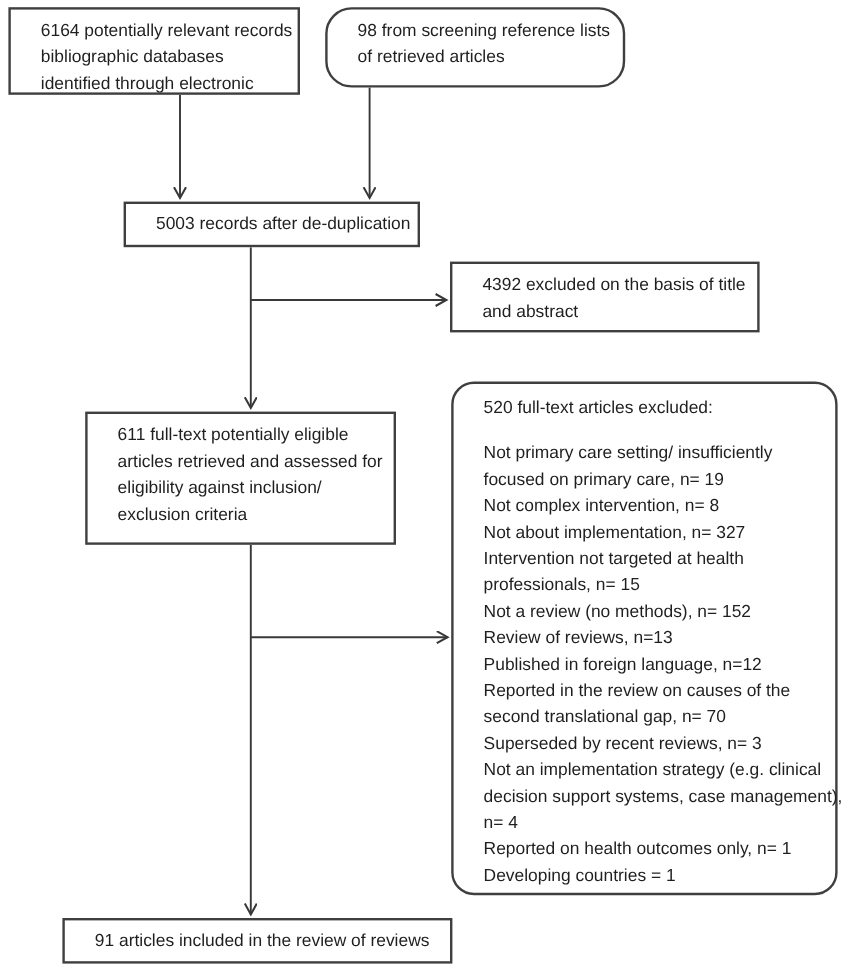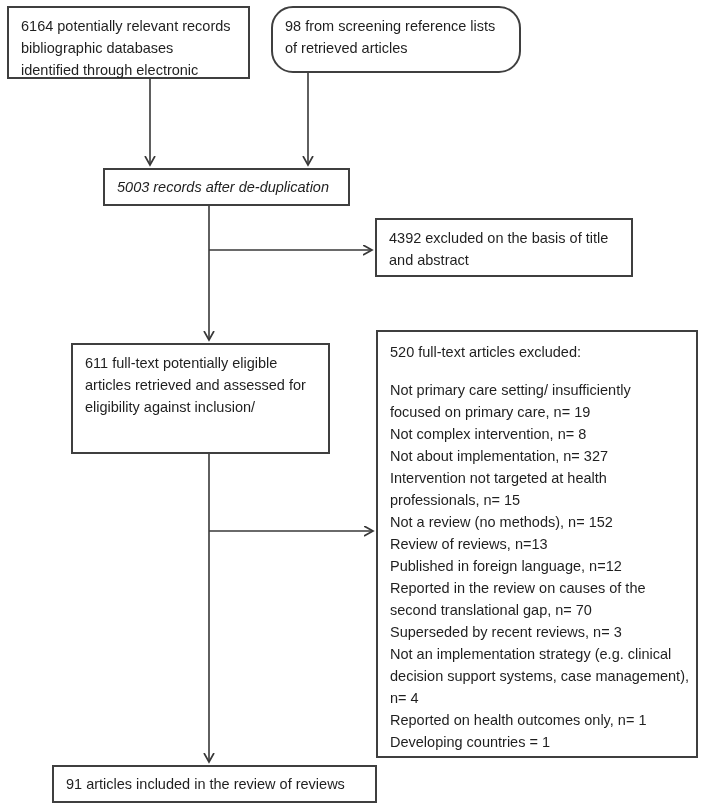--- a/index.html
+++ b/index.html
@@ -33,21 +33,21 @@
   }
   .arrowhead-path {
     stroke: var(--arrow);
     stroke-width: 1.7;
     fill: none;
   }
   .box {
     position: absolute;
     background: var(--background);
     border: 2px solid var(--border);
-    padding: 7px 12px;
+    padding: 7px 25px;
     font-size: 14.5px;
     line-height: 22px;
     color: var(--text);
   }
   .box.v-center {
     display: flex;
     flex-direction: column;
     justify-content: center;
   }
   .tline { white-space: nowrap; }
@@ -76,36 +76,37 @@
       <div class="tline">6164 potentially relevant records</div>
       <div class="tline">bibliographic databases</div>
       <div class="tline">identified through electronic</div>
     </div>
 
   <div class="box" style="left:271px; top:6px; width:250px; height:67px;border-radius:22px;">
       <div class="tline">98 from screening reference lists</div>
       <div class="tline">of retrieved articles</div>
     </div>
 
-  <div class="box v-center" style="left:103px; top:168px; width:247px; height:38px;font-style:italic;">
+  <div class="box v-center" style="left:103px; top:168px; width:247px; height:38px;">
       <div class="tline">5003 records after de-duplication</div>
     </div>
 
   <div class="box" style="left:375px; top:218px; width:258px; height:59px;">
       <div class="tline">4392 excluded on the basis of title</div>
       <div class="tline">and abstract</div>
     </div>
 
   <div class="box" style="left:71px; top:343px; width:259px; height:111px;">
       <div class="tline">611 full-text potentially eligible</div>
       <div class="tline">articles retrieved and assessed for</div>
       <div class="tline">eligibility against inclusion/</div>
+      <div class="tline">exclusion criteria</div>
     </div>
 
-  <div class="box" style="left:376px; top:330px; width:322px; height:428px; padding-top:9px;">
+  <div class="box" style="left:376px; top:318px; width:322px; height:428px; padding-top:9px;border-radius:19px;">
       <div class="tline">520 full-text articles excluded:</div>
       <div class="tline gap"></div>
       <div class="tline">Not primary care setting/ insufficiently</div>
       <div class="tline">focused on primary care, n= 19</div>
       <div class="tline">Not complex intervention, n= 8</div>
       <div class="tline">Not about implementation, n= 327</div>
       <div class="tline">Intervention not targeted at health</div>
       <div class="tline">professionals, n= 15</div>
       <div class="tline">Not a review (no methods), n= 152</div>
       <div class="tline">Review of reviews, n=13</div>

